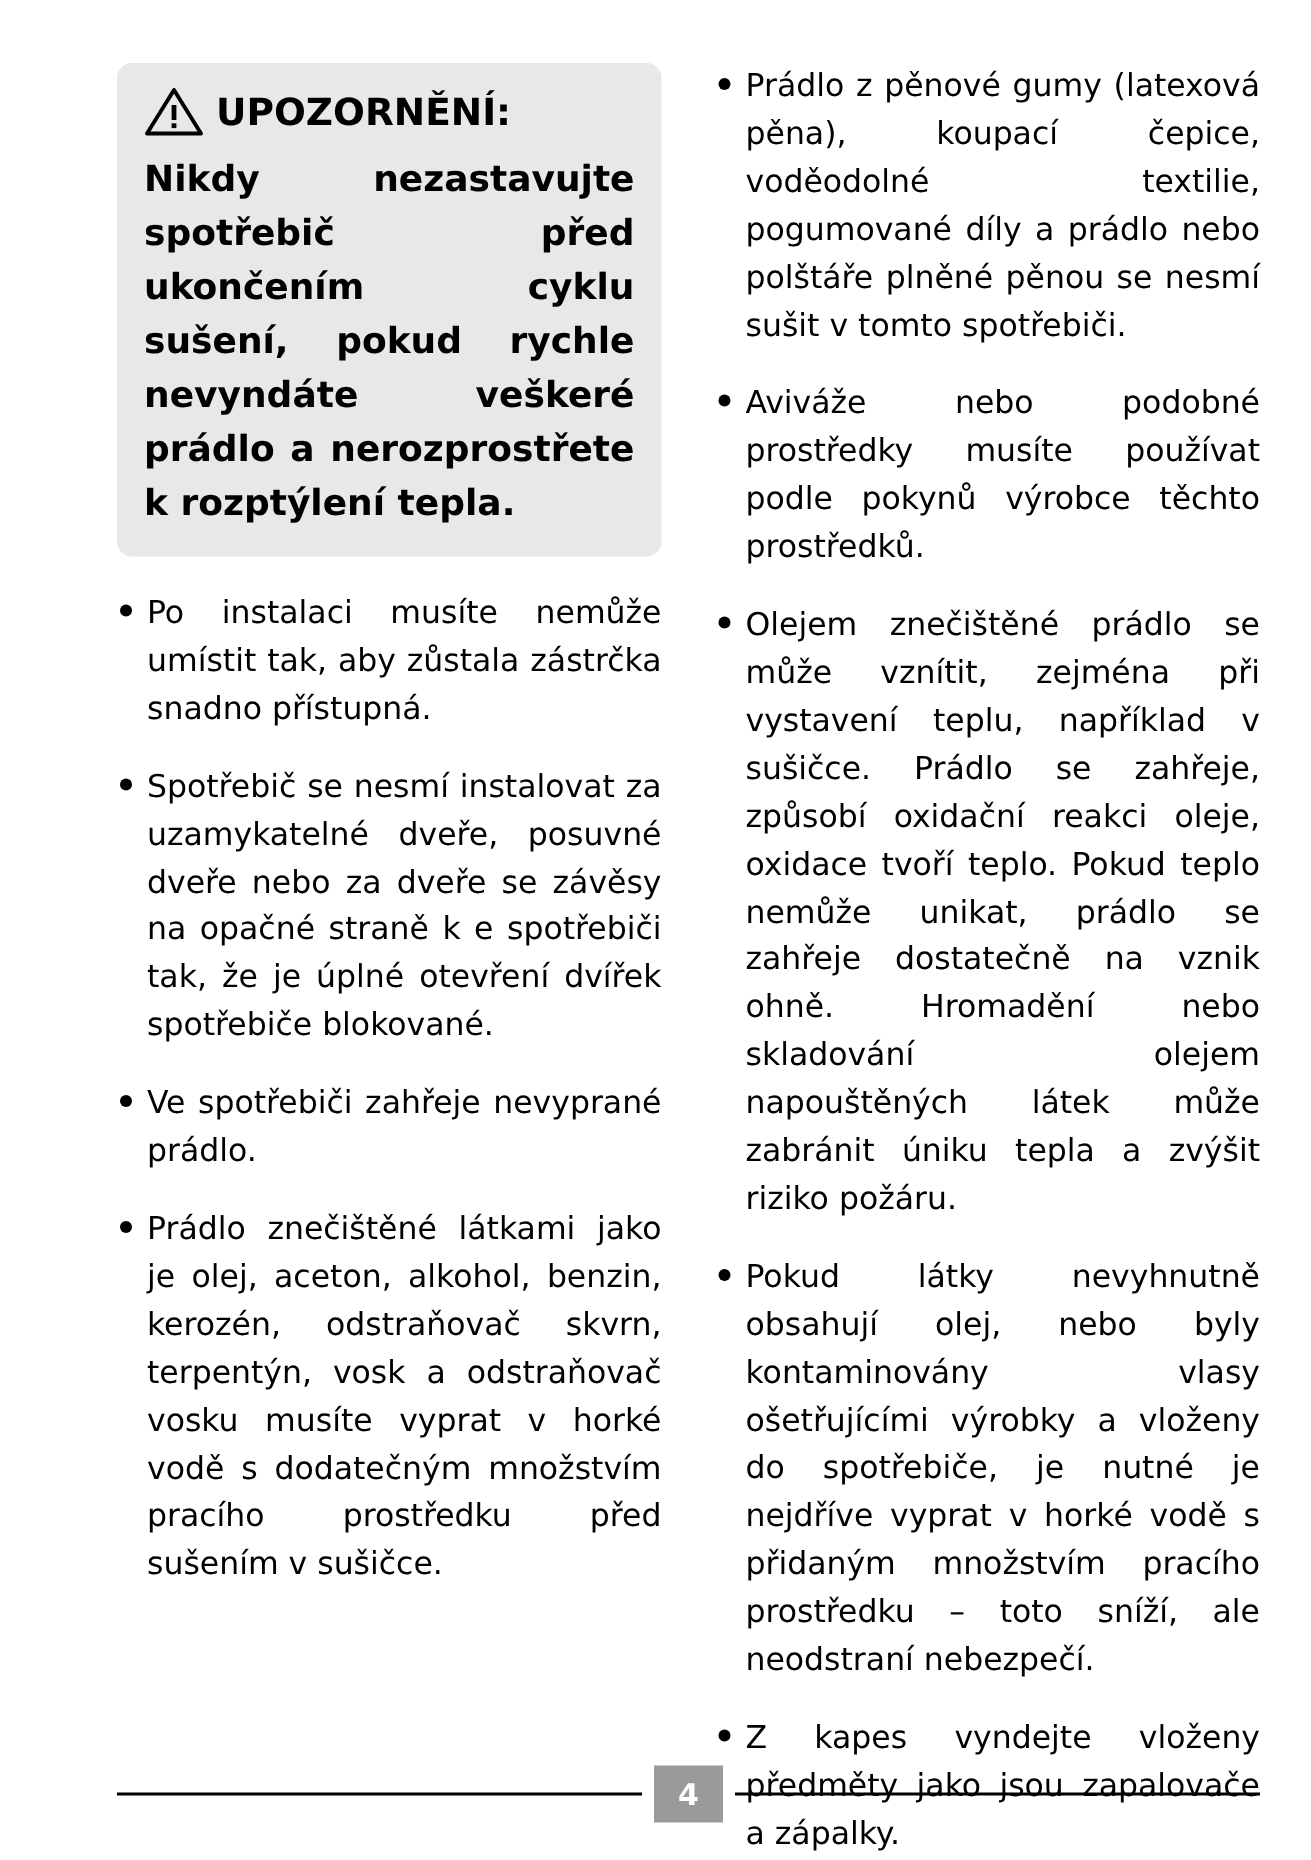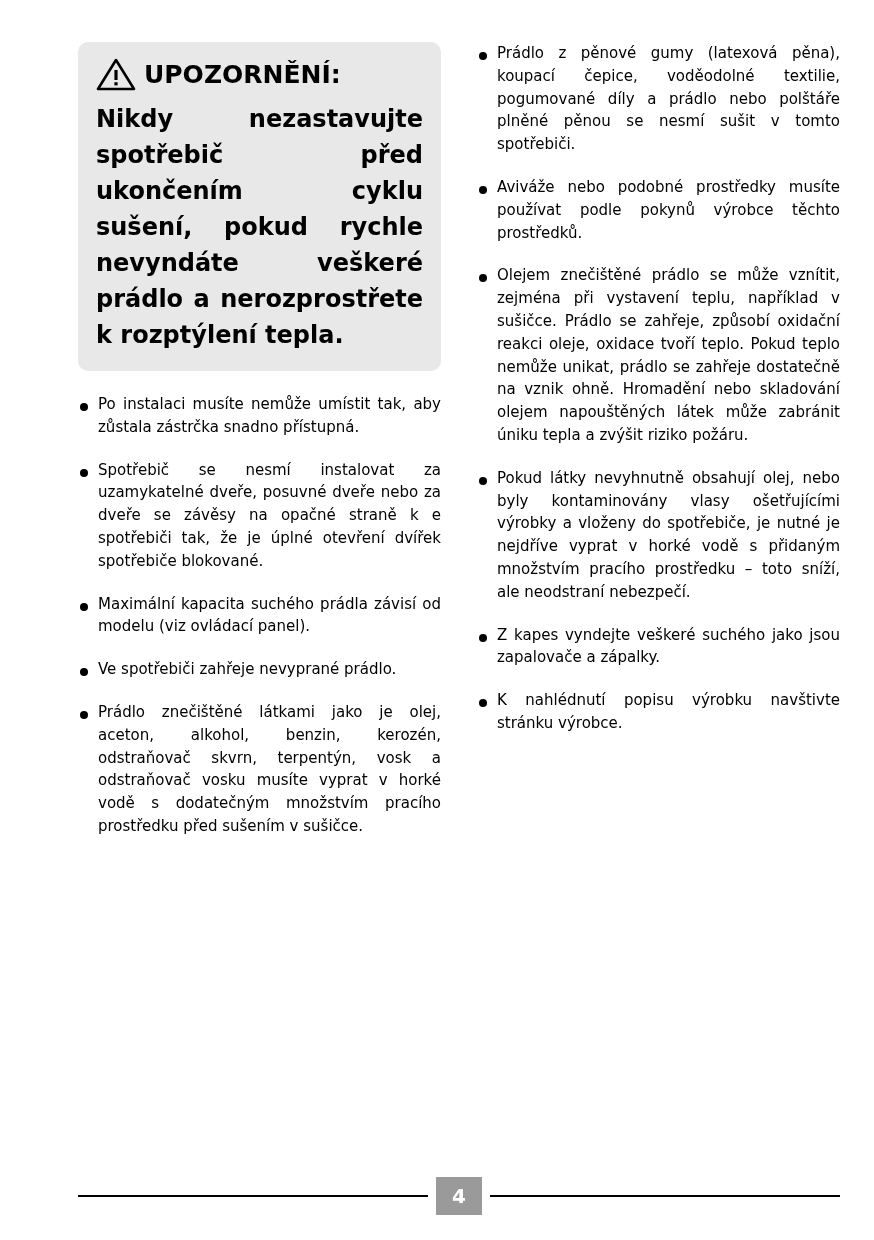--- a/index.html
+++ b/index.html
@@ -73,21 +73,21 @@
   
   ul.bullets {
     list-style: none;
     margin: 0;
     padding: 0;
   }
   ul.bullets li {
     position: relative;
     padding-left: 20px;
     margin-bottom: 20px;
-    font-size: 15px;
+    font-size: 21px;
     line-height: 1.52;
     text-align: justify;
     text-align-last: left;
   }
   ul.bullets li:before {
     content: "";
     position: absolute;
     left: 2px;
     top: 10px;
     width: 8px;
@@ -148,34 +148,33 @@
             </svg>
           </span>
           <span class="warning-title">UPOZORNĚNÍ:</span>
         </div>
         <div class="warning-text">Nikdy nezastavujte spotřebič před ukončením cyklu sušení, pokud rychle nevyndáte veškeré prádlo a nerozprostřete k rozptýlení tepla.</div>
       </div>
 
       <ul class="bullets">
         <li>Po instalaci musíte nemůže umístit tak, aby zůstala zástrčka snadno přístupná.</li>
         <li>Spotřebič se nesmí instalovat za uzamykatelné dveře, posuvné dveře nebo za dveře se závěsy na opačné straně k e spotřebiči tak, že je úplné otevření dvířek spotřebiče blokované.</li>
-        <li>Maximální kapacita suchého prádla závisí od modelu (viz ovládací panel).</li>
         <li>Ve spotřebiči zahřeje nevyprané prádlo.</li>
         <li class="tight">Prádlo znečištěné látkami jako je olej, aceton, alkohol, benzin, kerozén, odstraňovač skvrn, terpentýn, vosk a odstraňovač vosku musíte vyprat v horké vodě s dodatečným množstvím pracího prostředku před sušením v sušičce.</li>
       </ul>
 
     </div>
 
     <div class="col">
       <ul class="bullets">
         <li>Prádlo z pěnové gumy (latexová pěna), koupací čepice, voděodolné textilie, pogumované díly a prádlo nebo polštáře plněné pěnou se nesmí sušit v tomto spotřebiči.</li>
         <li>Aviváže nebo podobné prostředky musíte používat podle pokynů výrobce těchto prostředků.</li>
         <li>Olejem znečištěné prádlo se může vznítit, zejména při vystavení teplu, například v sušičce. Prádlo se zahřeje, způsobí oxidační reakci oleje, oxidace tvoří teplo. Pokud teplo nemůže unikat, prádlo se zahřeje dostatečně na vznik ohně. Hromadění nebo skladování olejem napouštěných látek může zabránit úniku tepla a zvýšit riziko požáru.</li>
         <li>Pokud látky nevyhnutně obsahují olej, nebo byly kontaminovány vlasy ošetřujícími výrobky a vloženy do spotřebiče, je nutné je nejdříve vyprat v horké vodě s přidaným množstvím pracího prostředku – toto sníží, ale neodstraní nebezpečí.</li>
-        <li>Z kapes vyndejte veškeré suchého jako jsou zapalovače a zápalky.</li>
+        <li>Z kapes vyndejte vloženy předměty jako jsou zapalovače a zápalky.</li>
         <li>K nahlédnutí popisu výrobku navštivte stránku výrobce.</li>
       </ul>
     </div>
 
   </div>
 
   <div class="footer">
     <div class="rule"></div>
     <div class="page-badge">4</div>
     <div class="rule"></div>

